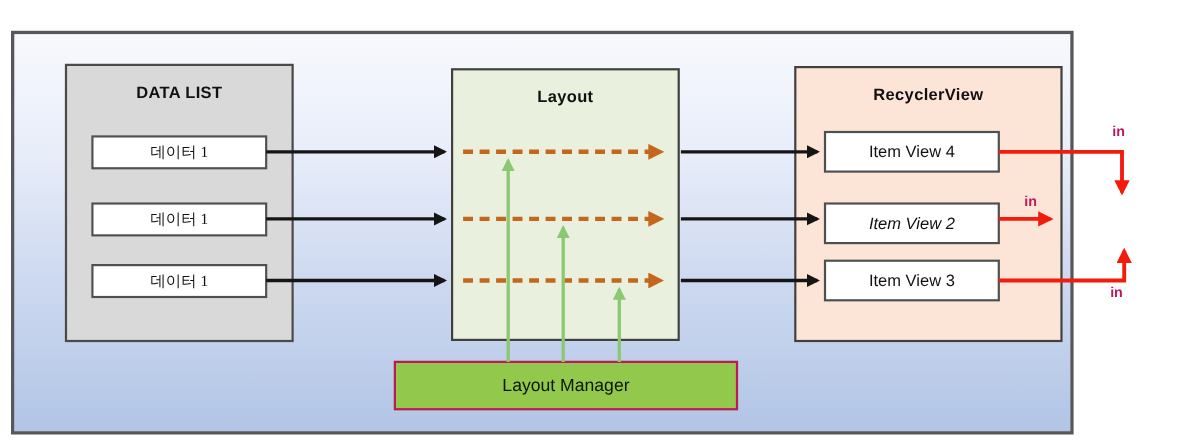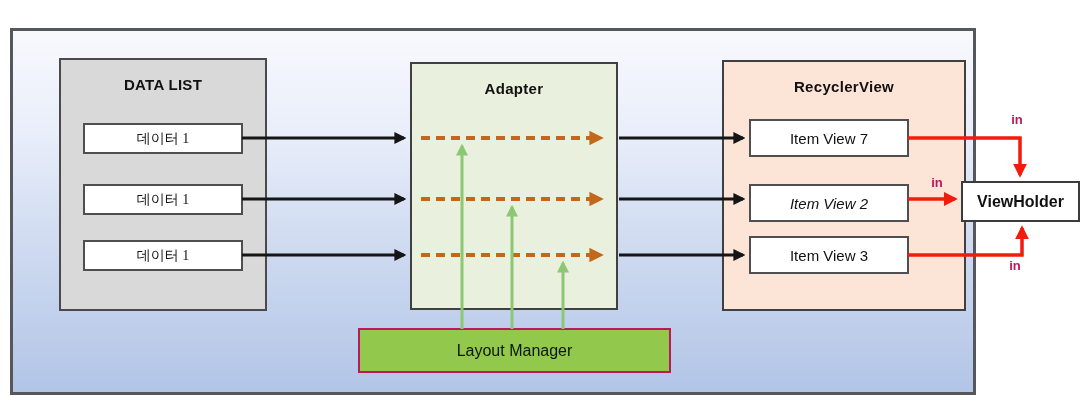--- a/index.html
+++ b/index.html
@@ -65,26 +65,26 @@
   <div class="outer-frame"></div>
 
   <div class="panel data-list-panel">
     <div class="panel-title">DATA LIST</div>
     <div class="mini-box data-item r1">데이터 1</div>
     <div class="mini-box data-item r2">데이터 1</div>
     <div class="mini-box data-item r3">데이터 1</div>
   </div>
 
   <div class="panel adapter-panel">
-    <div class="panel-title">Adapter</div>
+    <div class="panel-title">Layout</div>
   </div>
 
   <div class="panel recycler-panel">
     <div class="panel-title">RecyclerView</div>
-    <div class="mini-box item-view r1">Item View 7</div>
+    <div class="mini-box item-view r1">Item View 4</div>
     <div class="mini-box item-view r2">Item View 2</div>
     <div class="mini-box item-view r3">Item View 3</div>
   </div>
 
   <div class="layout-manager-box">Layout Manager</div>
 
   <svg class="arrows-layer" width="1084" height="406" viewBox="0 0 1084 406">
     <defs>
       <marker id="mb" markerWidth="4" markerHeight="4" refX="3.2" refY="2" orient="auto" markerUnits="strokeWidth">
         <path d="M0,0 L4,2 L0,4 z" fill="#151515"></path>
@@ -114,19 +114,18 @@
 
     <path d="M462 329 L462 146" stroke="#8cc873" stroke-width="3" fill="none" marker-end="url(#mg)"></path>
     <path d="M512 329 L512 207" stroke="#8cc873" stroke-width="3" fill="none" marker-end="url(#mg)"></path>
     <path d="M563 329 L563 263" stroke="#8cc873" stroke-width="3" fill="none" marker-end="url(#mg)"></path>
 
     <path d="M908 138 L1020 138 L1020 175" stroke="#f21b0c" stroke-width="3.5" fill="none" marker-end="url(#mr)"></path>
     <path d="M908 199 L955 199" stroke="#f21b0c" stroke-width="3.5" fill="none" marker-end="url(#mr)"></path>
     <path d="M908 255 L1022 255 L1022 228" stroke="#f21b0c" stroke-width="3.5" fill="none" marker-end="url(#mr)"></path>
   </svg>
 
-  <div class="viewholder-box">ViewHolder</div>
 
   <div class="in-label in-top">in</div>
   <div class="in-label in-mid">in</div>
   <div class="in-label in-bottom">in</div>
 
 </div>
 
 </body></html>

